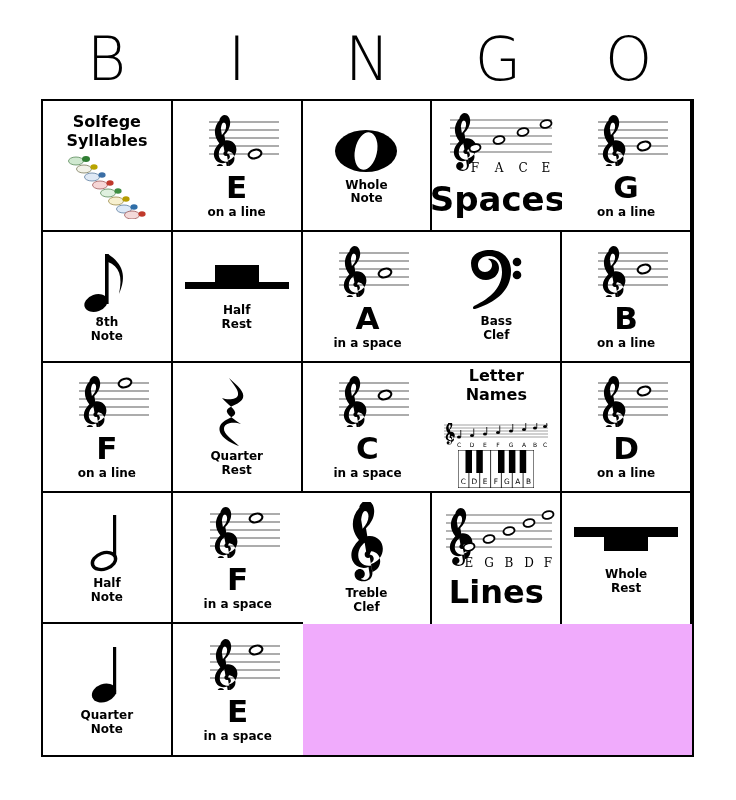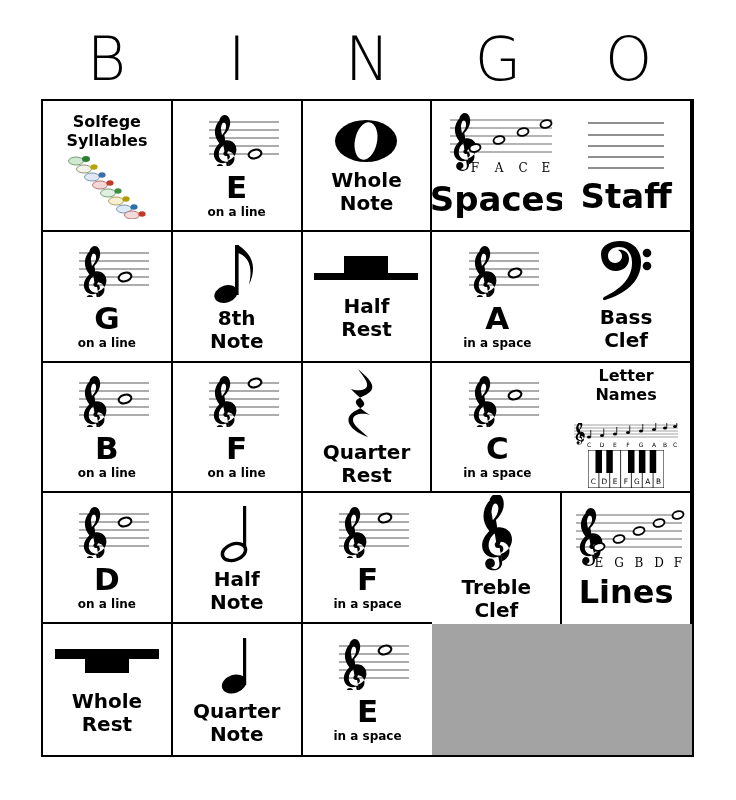--- a/index.html
+++ b/index.html
@@ -48,21 +48,21 @@
     position: absolute;
     left: 41px;
     top: 99px;
     width: 653px;
     height: 658px;
     box-sizing: border-box;
     border: 2px solid #000;
     display: grid;
     grid-template-columns: repeat(5, 1fr);
     grid-template-rows: repeat(5, 1fr);
-    background: #a3a3a3;
+    background: #f0abfc;
   }
   .cell {
     position: relative;
     box-sizing: border-box;
     border-right: 2px solid #000;
     border-bottom: 2px solid #000;
     display: flex;
     flex-direction: column;
     align-items: center;
     justify-content: center;
@@ -113,21 +113,21 @@
     font-weight: bold;
     font-size: 26px;
     letter-spacing: -0.5px;
     text-align: center;
     color: #000;
   }
   .voice-word.narrow { font-size: 23px; }
   .glyph-caption {
     font-family: "DejaVu Sans", sans-serif;
     font-weight: bold;
-    font-size: 20px;
+    font-size: 12px;
     line-height: 1.15;
     text-align: center;
     color: #000;
     margin-top: 2px;
   }
 
   svg { display: block; }
   .art { display: block; }
 </style>
 </head>
@@ -224,32 +224,20 @@
         <g font-family="DejaVu Serif, serif" font-size="12" fill="#000" text-anchor="middle">
           <text x="37" y="60">F</text>
           <text x="61" y="60">A</text>
           <text x="85" y="60">C</text>
           <text x="108" y="60">E</text>
         </g>
       </svg>
       <div class="title-big" style="margin-top:2px;">Spaces</div>
     </div>
 
-    <div class="cell">
-      <svg class="art" width="92" height="56" viewBox="0 0 92 56">
-        <g stroke="#6a6a6a" stroke-width="1.4">
-          <line x1="8" y1="8" x2="84" y2="8"></line>
-          <line x1="8" y1="20" x2="84" y2="20"></line>
-          <line x1="8" y1="31" x2="84" y2="31"></line>
-          <line x1="8" y1="42" x2="84" y2="42"></line>
-          <line x1="8" y1="53" x2="84" y2="53"></line>
-        </g>
-      </svg>
-      <div class="title-big" style="margin-top:6px;">Staff</div>
-    </div>
 
     <div class="cell">
       <svg class="art" width="92" height="54" viewBox="0 0 92 54">
         <g stroke="#5a5a5a" stroke-width="1.1">
           <line x1="18" y1="10" x2="88" y2="10"></line>
           <line x1="18" y1="18" x2="88" y2="18"></line>
           <line x1="18" y1="26" x2="88" y2="26"></line>
           <line x1="18" y1="34" x2="88" y2="34"></line>
           <line x1="18" y1="42" x2="88" y2="42"></line>
         </g>

